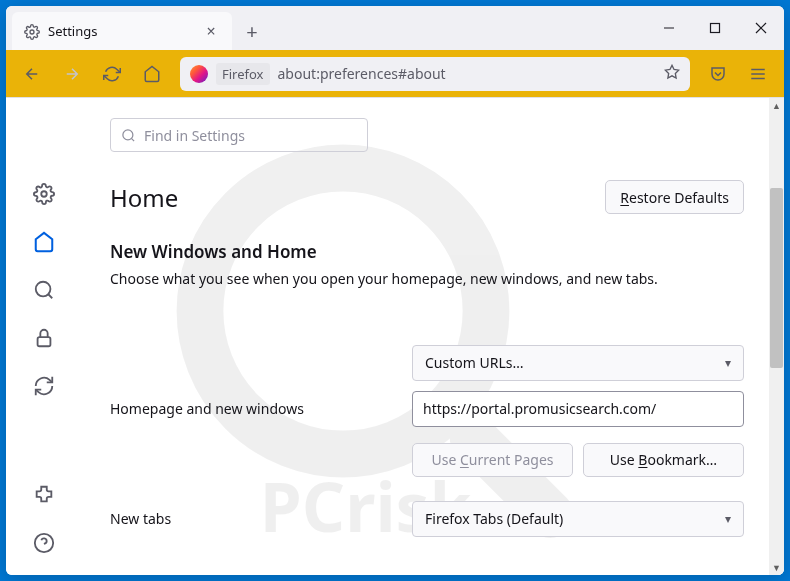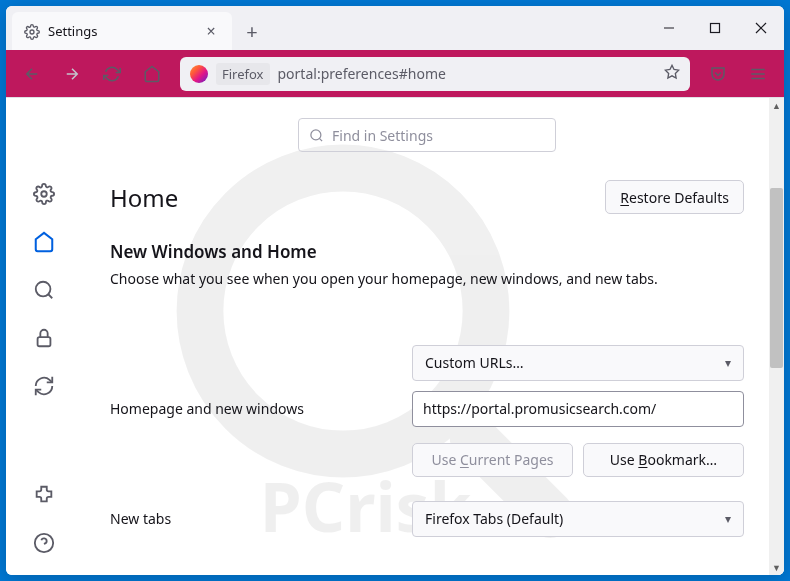--- a/index.html
+++ b/index.html
@@ -11,38 +11,38 @@
 .tab { display: flex; align-items: center; gap: 8px; padding: 0 12px; margin: 6px 0 0 6px; background: #f9f9fb; border-radius: 6px 6px 0 0; min-width: 220px; position: relative; }
 .tab .gear { width: 16px; height: 16px; color: #5b5b66; }
 .tab-title { font-size: 13px; color: #15141a; flex: 1; }
 .tab-close { width: 18px; height: 18px; display: flex; align-items: center; justify-content: center; color: #5b5b66; cursor: pointer; border-radius: 3px; font-size: 16px;}
 .newtab { width: 32px; display: flex; align-items: center; justify-content: center; color: #5b5b66; font-size: 20px; cursor: pointer; margin: 6px 0 0 4px;}
 .titlebar-spacer { flex: 1; }
 .winbtn { width: 46px; display: flex; align-items: center; justify-content: center; color: #1c1b22; cursor: pointer; }
 .winbtn svg { width: 12px; height: 12px; }
 
 
-.toolbar { height: 48px; display: flex; align-items: center; padding: 0 8px; gap: 4px; background: #be185d; border-bottom: 1px solid #e0e0e6; }
+.toolbar { height: 48px; display: flex; align-items: center; padding: 0 8px; gap: 4px; background: #eab308; border-bottom: 1px solid #e0e0e6; }
 .tbtn { width: 36px; height: 36px; display: flex; align-items: center; justify-content: center; border-radius: 4px; color: #5b5b66; cursor: pointer; }
 .tbtn.disabled { color: #c4c4cc; cursor: default; }
 .urlbar { flex: 1; height: 34px; margin: 0 6px; background: #f0f0f4; border-radius: 6px; display: flex; align-items: center; padding: 0 10px; gap: 8px; }
 .ff-icon { width: 18px; height: 18px; border-radius: 50%; background: linear-gradient(135deg,#ff9640 0%,#ff5b37 30%,#e31587 60%,#5f22c9 100%); position: relative; }
 .url-label { font-size: 13px; color: #5b5b66; padding: 2px 6px; background: #e7e7eb; border-radius: 3px; }
 .url-text { font-size: 14px; color: #5b5b66; flex: 1; }
 .url-star { color: #5b5b66; }
 
 
 .content-wrap { flex: 1; display: flex; background: #fff; position: relative; overflow: hidden; }
 .watermark { position: absolute; inset: 0; pointer-events: none; opacity: 0.06; display:flex; align-items:center; justify-content:center;}
 .watermark svg { width: 520px; height: 520px; }
 .sidebar { width: 76px; display: flex; flex-direction: column; align-items: center; padding-top: 84px; gap: 24px; position: relative; z-index: 1;}
 .sidebar .icn { width: 24px; height: 24px; color: #5b5b66; display: flex; align-items: center; justify-content: center; cursor: pointer;}
 .sidebar .icn.active { color: #0060df; }
 .main { flex: 1; padding: 20px 40px 0 28px; position: relative; z-index: 1; display: flex; flex-direction: column; }
-.search-row { display: flex; justify-content: center; margin-bottom: 28px; }
+.search-row { display: flex; justify-content: flex-start; margin-bottom: 28px; }
 .searchbox { width: 258px; height: 34px; border: 1px solid #cfcfd8; border-radius: 4px; display: flex; align-items: center; padding: 0 10px; gap: 8px; color: #8f8f9d; font-size: 14px; }
 .header-row { display: flex; align-items: center; justify-content: space-between; margin-bottom: 26px; }
 h1 { font-size: 24px; font-weight: 400; color: #15141a; }
 .btn { height: 34px; padding: 0 14px; border: 1px solid #cfcfd8; border-radius: 5px; background: #f9f9fb; font-size: 14px; color: #15141a; display: inline-flex; align-items: center; cursor: pointer; }
 .btn.disabled { color: #8f8f9d; cursor: default; }
 h2 { font-size: 17px; font-weight: 600; color: #15141a; margin-bottom: 6px; }
 .desc { font-size: 14px; color: #15141a; margin-bottom: 56px; line-height: 1.4; }
 .row { display: flex; align-items: center; gap: 12px; margin-bottom: 10px; }
 .row-label { width: 290px; font-size: 14px; color: #15141a; }
 .select { flex: 1; height: 36px; border: 1px solid #cfcfd8; border-radius: 4px; background: #f9f9fb; display: flex; align-items: center; justify-content: space-between; padding: 0 12px; font-size: 14px; color: #15141a; cursor: pointer; }
@@ -109,21 +109,21 @@
         </svg>
       </div>
     <div class="tbtn">
         <svg width="18" height="18" viewBox="0 0 24 24" fill="none" stroke="currentColor" stroke-width="2">
           <path d="M3 9l9-7 9 7v11a2 2 0 0 1-2 2H5a2 2 0 0 1-2-2z"></path>
         </svg>
       </div>
     <div class="urlbar">
       <span class="ff-icon"></span>
       <span class="url-label">Firefox</span>
-      <span class="url-text">portal:preferences#home</span>
+      <span class="url-text">about:preferences#about</span>
       <span class="url-star"><svg width="16" height="16" viewBox="0 0 24 24" fill="none" stroke="currentColor" stroke-width="2">
             <polygon points="12 2 15.09 8.26 22 9.27 17 14.14 18.18 21.02 12 17.77 5.82 21.02 7 14.14 2 9.27 8.91 8.26 12 2"></polygon>
           </svg></span>
     </div>
     <div class="tbtn">
         <svg width="18" height="18" viewBox="0 0 24 24" fill="none" stroke="currentColor" stroke-width="2">
           <path d="M4 4h16v8a8 8 0 1 1-16 0V4z"></path>
           <polyline points="8 10 12 14 16 10"></polyline>
         </svg>
       </div>

